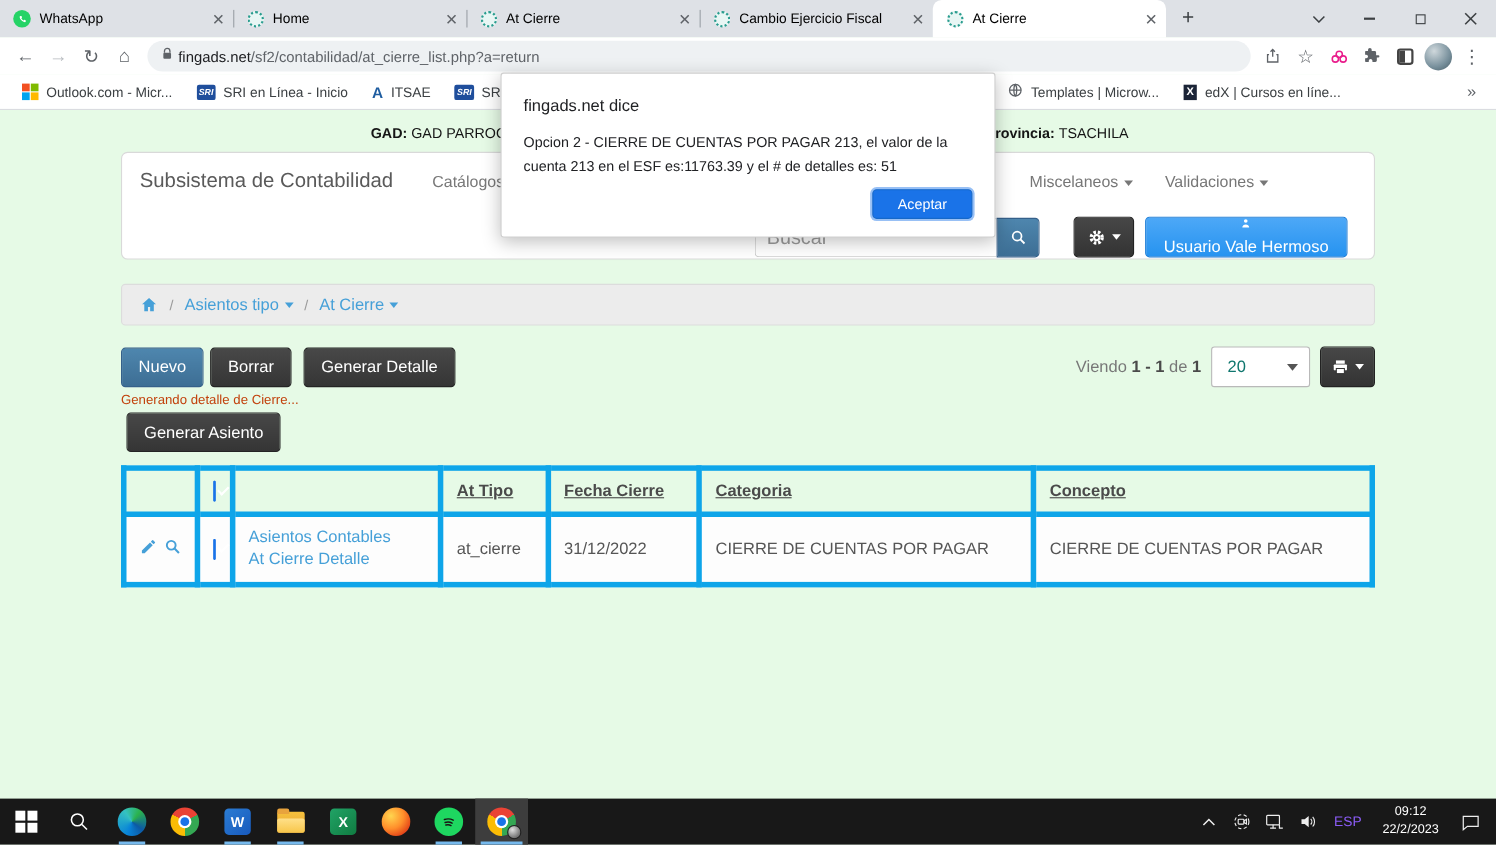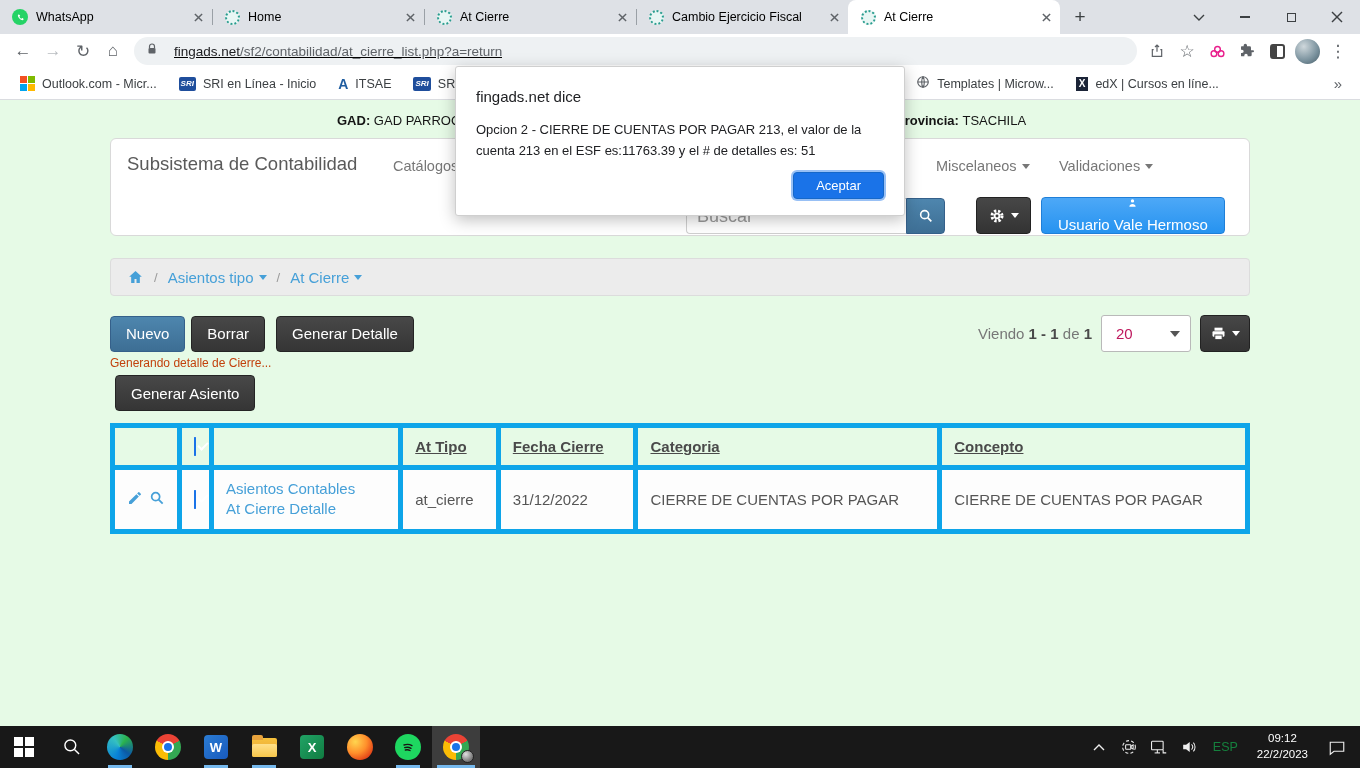--- a/index.html
+++ b/index.html
@@ -20,21 +20,21 @@
   .newtab { width:28px; height:28px; margin:0 0 3px 6px; display:flex; align-items:center; justify-content:center; color:#3c4043; font-size:19px; }
   .winctl { margin-left:auto; display:flex; height:34px; }
   .winctl .wc { width:46px; height:34px; display:flex; align-items:center; justify-content:center; color:#202124; }
   .wc svg { stroke:#3c4043; stroke-width:1.4; fill:none; }
   .wc-min-bar { width:10px; height:1.5px; background:#3c4043; }
   .wc-max-box { width:9px; height:9px; border:1.4px solid #3c4043; }
 
   .addr-row { position:absolute; top:34px; left:0; width:1360px; height:34px; background:#fff; display:flex; align-items:center; padding:0 8px; }
   .nav-ic { width:30px; height:30px; display:flex; align-items:center; justify-content:center; font-size:17px; color:#5f6368; flex:0 0 auto; }
   .nav-ic.disabled { color:#b8bcc0; }
-  .omnibox { flex:1; height:28px; margin:0 6px; background:#eef1f3; border-radius:14px; display:flex; align-items:center; padding:0 12px; gap:16px; min-width:0;text-decoration:underline; }
+  .omnibox { flex:1; height:28px; margin:0 6px; background:#eef1f3; border-radius:14px; display:flex; align-items:center; padding:0 12px; gap:4px; min-width:0; }
   .omni-url { font-size:13.5px; color:#202124; white-space:nowrap; overflow:hidden; }
   .omni-url .path { color:#5f6368; }
   .addr-right { display:flex; align-items:center; gap:2px; flex:0 0 auto; }
   .addr-right .nav-ic { width:28px; }
   .avatar { width:25px; height:25px; border-radius:50%; background:radial-gradient(circle at 35% 30%, #cfd8dc, #78909c 60%, #455a64); margin:0 2px; }
   .ext-sq { width:15px; height:15px; border:2px solid #444; border-radius:3px; background:linear-gradient(90deg,#444 45%,#fff 45%); }
 
   .bookmarks { position:absolute; top:68px; left:0; width:1360px; height:32px; background:#fff; border-bottom:1px solid #dadce0; display:flex; align-items:center; padding:0 12px; gap:6px; }
   .bm { display:flex; align-items:center; gap:7px; font-size:12.5px; color:#3c4043; padding:3px 8px; border-radius:4px; white-space:nowrap; }
   .ms-logo { display:grid; grid-template-columns:7px 7px; grid-template-rows:7px 7px; gap:1px; }
@@ -71,21 +71,21 @@
   .bc-sep { color:#9a9a9a; font-size:13px; }
 
   .toolbar { margin-top:19px; display:flex; align-items:center; gap:6px; }
   .btn { border-radius:4px; font-size:15px; height:36px; padding:0 15px; display:flex; align-items:center; gap:7px; color:#fff; font-family:"Liberation Sans",sans-serif; }
   .btn-steel { background:linear-gradient(#4e86ae,#3d6e94); border:1px solid #35608a; }
   .btn-dark { background:linear-gradient(#484848,#353535); border:1px solid #242424; }
   .gd { margin-left:5px; }
   .paging { margin-left:auto; display:flex; align-items:center; gap:9px; }
   .viendo { font-size:15px; color:#777; }
   .viendo b { color:#4a4a4a; }
-  .page-size { width:90px; height:37px; background:#fff; border:1px solid #b9b9b9; border-radius:3px; display:flex; align-items:center; padding:0 10px 0 14px; font-size:15px; color:#be185d; }
+  .page-size { width:90px; height:37px; background:#fff; border:1px solid #b9b9b9; border-radius:3px; display:flex; align-items:center; padding:0 10px 0 14px; font-size:15px; color:#0f766e; }
   .page-size .caret { margin-left:auto; color:#555; border-top-width:6px; border-left-width:5px; border-right-width:5px; }
   .print-btn { width:50px; height:37px; border-radius:4px; background:linear-gradient(#474747,#333); border:1px solid #222; display:flex; align-items:center; justify-content:center; gap:5px; color:#fff; }
 
   .status-text { margin-top:4px; font-size:12px; color:#c2410c; }
   .ga-row { margin-top:5px; padding-left:5px; }
 
   .grid { margin-top:12px; border-collapse:collapse; width:1140px; background:#fff; }
   .grid th, .grid td { border:5px solid #0ea5e9; font-size:15px; text-align:left; vertical-align:middle; }
   .grid thead tr { background:#e6fae6; }
   .grid th { padding:10px 12px; color:#4a4a4a; font-weight:bold; text-decoration:underline; }
@@ -123,21 +123,21 @@
   .folder-ic { position:relative; width:25px; height:19px; }
   .folder-ic .back { position:absolute; inset:0; background:linear-gradient(#f6c13b,#e8a33d); border-radius:2px; }
   .folder-ic .tab2 { position:absolute; left:0; top:-3px; width:11px; height:5px; background:#e8a33d; border-radius:2px 2px 0 0; }
   .folder-ic .front { position:absolute; left:0; bottom:0; width:25px; height:13px; background:linear-gradient(#ffe08a,#f7c64a); border-radius:2px; }
   .firefox-ic { background:radial-gradient(circle at 32% 30%,#ffd54f,#ff8f2b 45%,#e64a19 75%,#c2185b); }
   .spotify-ic { background:#1ed760; display:flex; align-items:center; justify-content:center; }
   .mini-avatar { position:absolute; right:6px; bottom:5px; width:13px; height:13px; border-radius:50%; background:radial-gradient(circle at 35% 30%, #e0e0e0, #757575 70%); border:1px solid #222; }
   .tray { margin-left:auto; display:flex; align-items:center; gap:4px; padding-right:6px; color:#fff; }
   .tray-ic { width:26px; height:42px; display:flex; align-items:center; justify-content:center; }
   .tray-ic svg { stroke:#eee; fill:none; stroke-width:1.4; }
-  .tray-lang { font-size:12.5px; color:#15803d; padding:0 7px; }
+  .tray-lang { font-size:12.5px; color:#8b5cf6; padding:0 7px; }
   .tray-clock { font-size:11.5px; line-height:1.35; text-align:center; padding:0 8px; color:#fff; }
   .tray-action { width:34px; height:42px; display:flex; align-items:center; justify-content:center; }
 </style>
 </head>
 <body>
 
 <div class="screen">
 
   <div class="tabstrip">
     <div class="tab">

